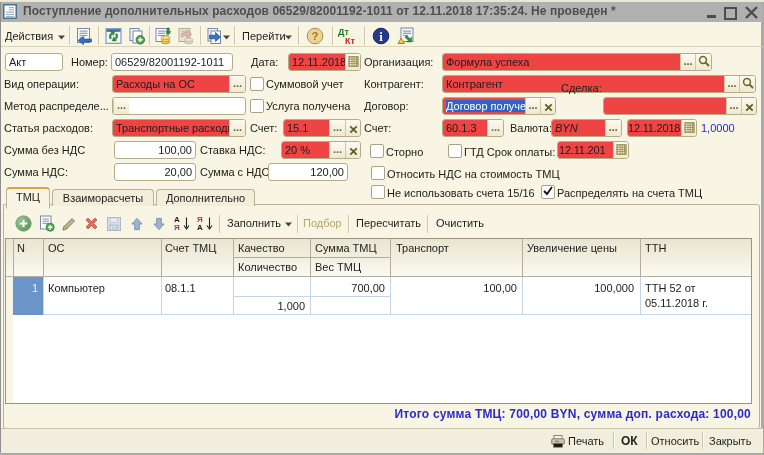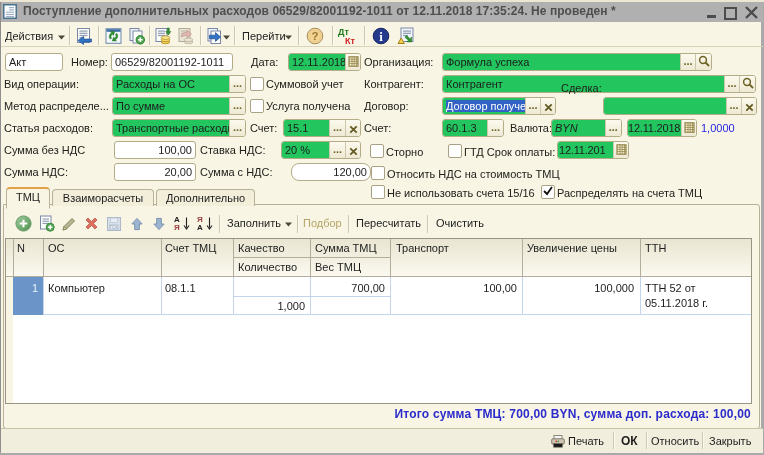--- a/index.html
+++ b/index.html
@@ -4,21 +4,21 @@
   html,body{margin:0;padding:0;}
   body{width:764px;height:455px;position:relative;overflow:hidden;
        font-family:"Liberation Sans",sans-serif;font-size:11px;color:#1d1d1d;
        background:#f8f5e5;}
   .abs{position:absolute;}
   .lbl{position:absolute;height:14px;line-height:14px;white-space:nowrap;color:#21211c;}
   .fld{position:absolute;height:16px;background:#fff;border:1px solid #b3ac87;border-radius:3px;
        line-height:16px;padding:0 3px;white-space:nowrap;overflow:hidden;box-sizing:content-box;}
   .grp{position:absolute;height:18px;border:1px solid #b3ac87;border-radius:3px;background:#fff;
        display:flex;box-sizing:border-box;overflow:hidden;}
-  .grp .tx{flex:1;background:#22c55e;line-height:16px;padding:0 3px;white-space:nowrap;overflow:hidden;}
+  .grp .tx{flex:1;background:#ef4444;line-height:16px;padding:0 3px;white-space:nowrap;overflow:hidden;}
   .grp .btn{border-left:1px solid #cdc7ab;background:linear-gradient(#fcfaee,#eee9d4);
        color:#6e6224;text-align:center;font-weight:bold;line-height:14px;flex:none;}
   .cb{position:absolute;width:12px;height:12px;background:#fff;border:1px solid #a9a284;border-radius:2px;}
   .sep{position:absolute;width:1px;background:#cdc7ae;border-right:1px solid #fbfaf2;}
   .ticon{position:absolute;width:18px;height:18px;}
   .num{text-align:right;}
 </style></head>
 <body>
 
 <div class="abs" style="left:0;top:0;width:764px;height:455px;border:1px solid #8e8e8e;box-sizing:border-box;"></div>
@@ -177,21 +177,20 @@
   <div class="btn" style="width:15px;padding-top:1px;">
     <svg width="12" height="12" viewBox="0 0 12 12">
         <circle cx="5" cy="5" r="3.4" fill="none" stroke="#6e6224" stroke-width="1.5"></circle>
         <path d="M7.5 7.5 L11 11" stroke="#6e6224" stroke-width="1.8"></path>
       </svg>
   </div>
 </div>
 
 <div class="lbl" style="left:4px;top:99px;">Метод распределе...</div>
 <div class="grp" style="left:112px;top:97px;width:134px;">
-  <div class="tx">По сумме</div>
   <div class="btn" style="width:15px;">...</div>
 </div>
 <div class="cb" style="left:250px;top:99px;"></div>
 <div class="lbl" style="left:266px;top:99px;">Услуга получена</div>
 <div class="lbl" style="left:364px;top:99px;">Договор:</div>
 <div class="grp" style="left:442px;top:97px;width:114px;">
   <div class="tx"><span style="background:#3162c4;color:#fff;">Договор получе</span></div>
   <div class="btn" style="width:14px;">...</div>
   <div class="btn" style="width:14px;padding-top:3px;"><svg width="9" height="9" viewBox="0 0 9 9">
         <path d="M1.3 1.3 L7.7 7.7 M7.7 1.3 L1.3 7.7" stroke="#655a22" stroke-width="1.8"></path>
@@ -260,21 +259,21 @@
     <svg width="11" height="11" viewBox="0 0 11 11">
         <rect x="1" y="0.8" width="9" height="9.4" fill="#f8f3da" stroke="#8a7b3a" stroke-width="1.1"></rect>
         <path d="M1 3.2 h9 M1 5.4 h9 M1 7.6 h9 M4 1 v9 M6.2 1 v9 M8.4 1 v9" stroke="#8a7b3a" stroke-width="0.7"></path>
       </svg>
   </div>
 </div>
 
 <div class="lbl" style="left:4px;top:165px;">Сумма НДС:</div>
 <div class="fld num" style="left:114px;top:163px;width:74px;">20,00</div>
 <div class="lbl" style="left:200px;top:165px;">Сумма с НДС:</div>
-<div class="fld num" style="left:291px;top:163px;width:72px;border-radius:8px;">120,00</div>
+<div class="fld num" style="left:268px;top:163px;width:72px;">120,00</div>
 <div class="cb" style="left:371px;top:166px;"></div>
 <div class="lbl" style="left:387px;top:167px;">Относить НДС на стоимость ТМЦ</div>
 
 <div class="cb" style="left:371px;top:185px;"></div>
 <div class="lbl" style="left:387px;top:186px;">Не использовать счета 15/16</div>
 <div class="cb" style="left:541px;top:185px;"></div>
 <svg class="abs" style="left:542px;top:185px;" width="12" height="12" viewBox="0 0 12 12">
     <path d="M2 6 l3 3 5-7" fill="none" stroke="#111" stroke-width="1.8"></path>
   </svg>
 <div class="lbl" style="left:557px;top:186px;">Распределять на счета ТМЦ</div>

